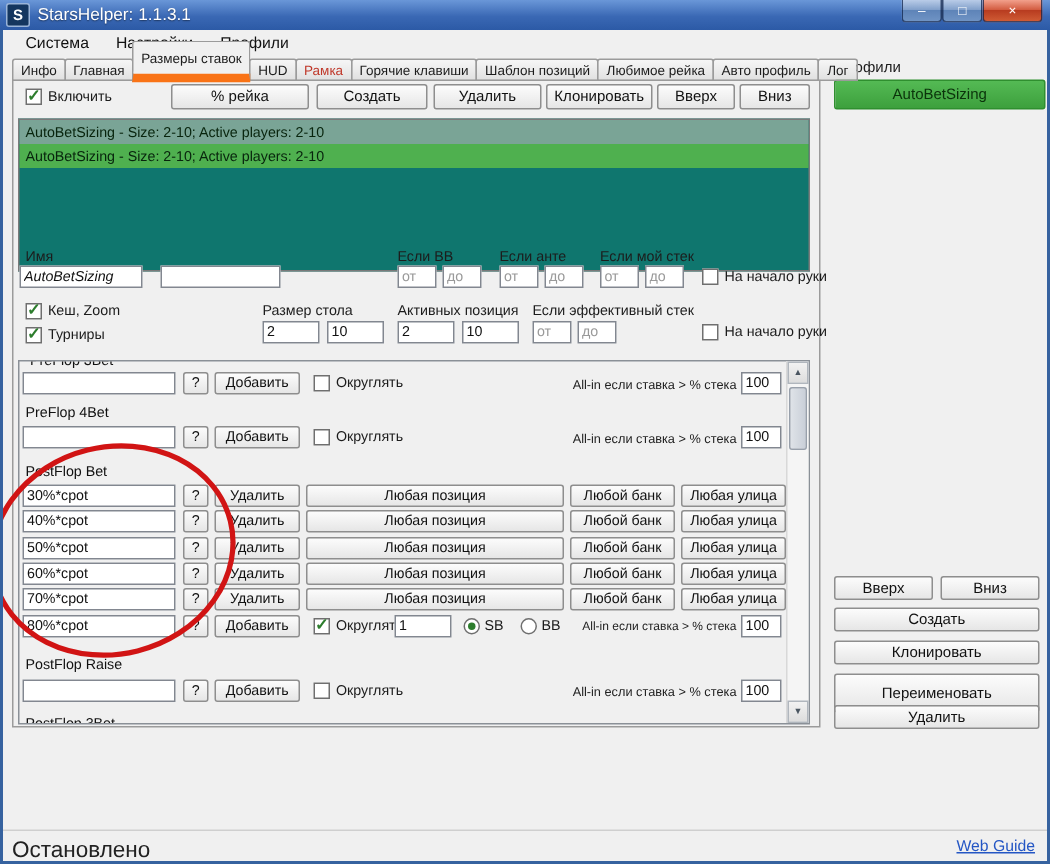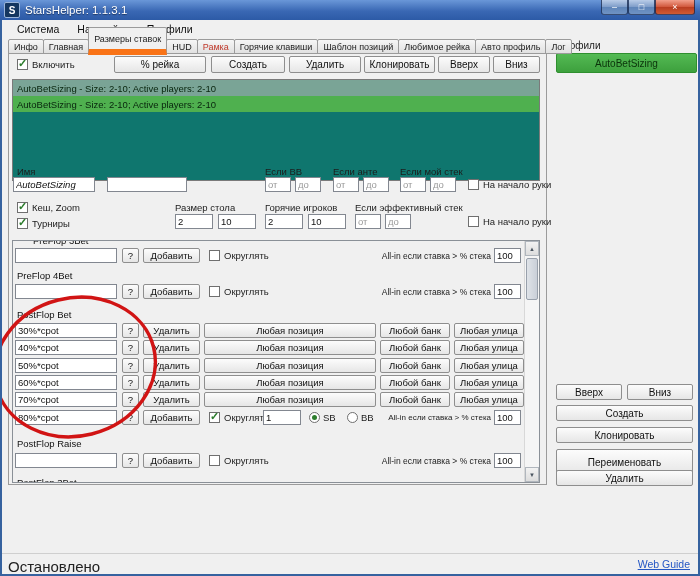--- a/index.html
+++ b/index.html
@@ -151,37 +151,37 @@
   </span>
   <span class="cb on" style="left:17px;top:218px">
     <span class="bx"></span>
     <span>Турниры</span>
   </span>
 
   <span class="lbl" style="left:175px;top:202px">Размер стола</span>
   <input class="inp" style="left: 175px; top: 214px; width: 38px;" value="2">
   <input class="inp" style="left: 218px; top: 214px; width: 38px;" value="10">
 
-  <span class="lbl" style="left:265px;top:202px">Горячие игроков</span>
+  <span class="lbl" style="left:265px;top:202px">Активных позиция</span>
   <input class="inp" style="left: 265px; top: 214px; width: 38px;" value="2">
   <input class="inp" style="left: 308px; top: 214px; width: 38px;" value="10">
 
   <span class="lbl" style="left:355px;top:202px">Если эффективный стек</span>
   <input class="inp" style="left: 355px; top: 214px; width: 26px;" placeholder="от">
   <input class="inp" style="left: 385px; top: 214px; width: 26px;" placeholder="до">
 
   <span class="cb" style="left:468px;top:216px">
     <span class="bx"></span>
     <span>На начало руки</span>
   </span>
 
   <div class="scroll">
     <div class="scontent">
 
-      <span class="sec" style="left:20px;top:-6px">PreFlop 3Bet</span>
+      <span class="sec" style="left:7px;top:-6px">PreFlop 3Bet</span>
 
       <input class="inp" style="left: 2px; top: 7px; width: 102px;">
       <div class="btn sm" style="left:109px;top:7px;width:17px">?</div>
       <div class="btn sm" style="left:130px;top:7px;width:57px">Добавить</div>
       <span class="cb" style="left:196px;top:9px">
         <span class="bx"></span>
         <span>Округлять</span>
       </span>
       <span class="allin" style="left:328px;top:10px;width:150px">All-in если ставка &gt; % стека</span>
       <input class="inp" style="left: 481px; top: 7px; width: 27px;" value="100">

